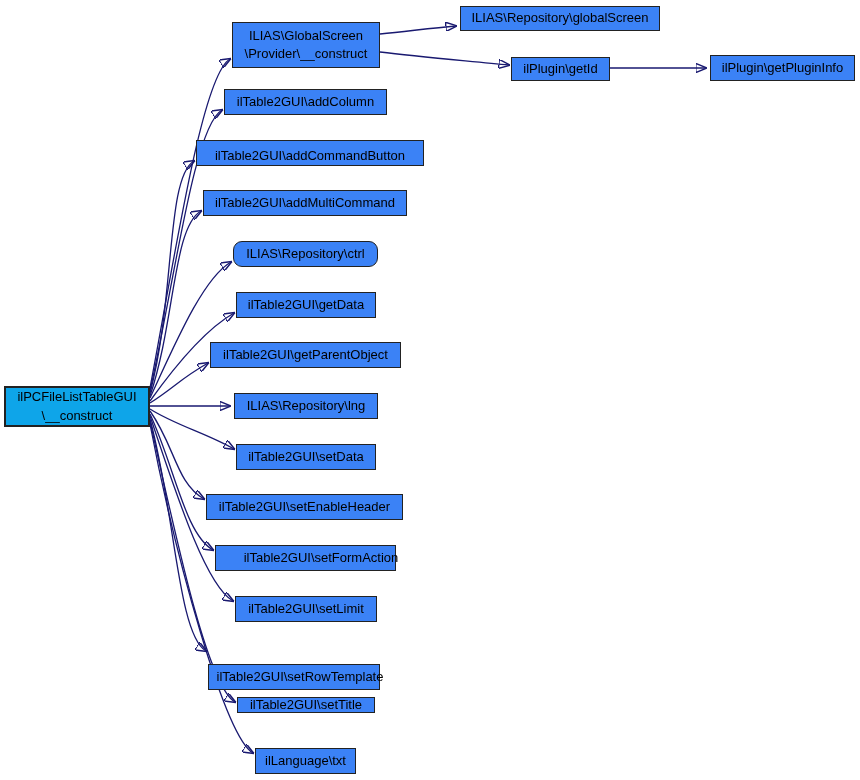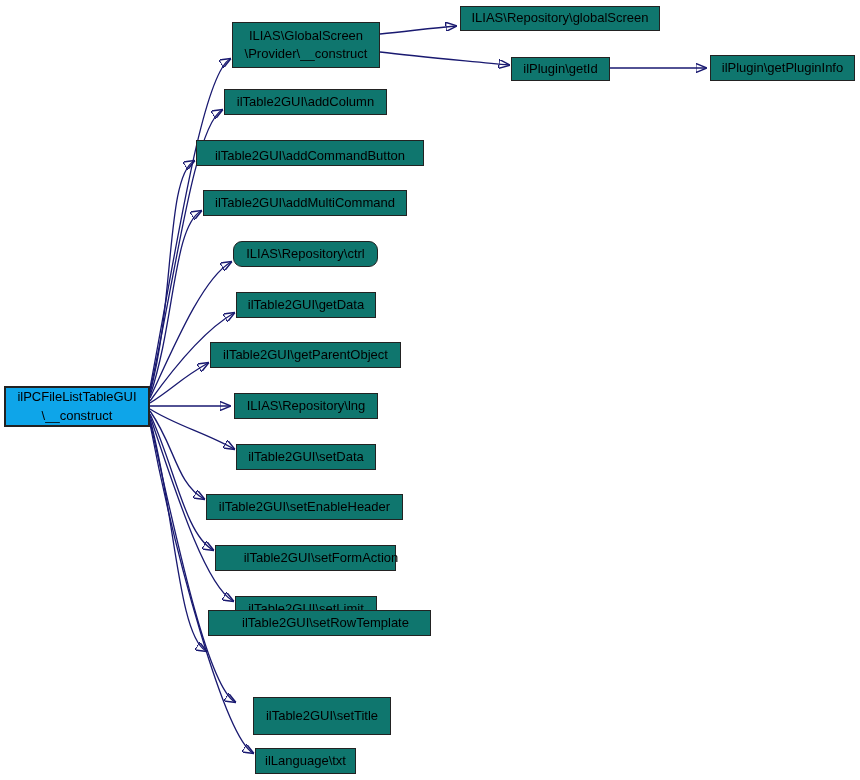--- a/index.html
+++ b/index.html
@@ -26,21 +26,21 @@
     fill: none;
     stroke: #191970;
     stroke-width: 1.3;
   }
   .node {
     position: absolute;
     box-sizing: border-box;
     display: flex;
     align-items: center;
     justify-content: center;
-    background: #0f766e;
+    background: #3b82f6;
     border: 1px solid #222222;
     color: #000000;
     font-size: 13px;
     line-height: 1.4;
     text-align: center;
     white-space: pre-line;
     cursor: pointer;
   }
   .node.main {
     background: #0ea5e9;
@@ -126,25 +126,25 @@
   </div>
 
   <div class="node" style="left:215px; top:545px; width:181px; height:26px;padding-left:31px;">
     <span>ilTable2GUI\setFormAction</span>
   </div>
 
   <div class="node" style="left:235px; top:596px; width:142px; height:26px;">
     <span>ilTable2GUI\setLimit</span>
   </div>
 
-  <div class="node" style="left:208px; top:610px; width:223px; height:26px;padding-left:12px;">
+  <div class="node" style="left:208px; top:664px; width:172px; height:26px;padding-left:12px;">
     <span>ilTable2GUI\setRowTemplate</span>
   </div>
 
-  <div class="node" style="left:237px; top:697px; width:138px; height:38px;margin-left:16px;">
+  <div class="node" style="left:237px; top:697px; width:138px; height:16px;">
     <span>ilTable2GUI\setTitle</span>
   </div>
 
   <div class="node" style="left:255px; top:748px; width:101px; height:26px;">
     <span>ilLanguage\txt</span>
   </div>
 
   <div class="node" style="left:460px; top:6px; width:200px; height:25px;">
     <span>ILIAS\Repository\globalScreen</span>
   </div>

